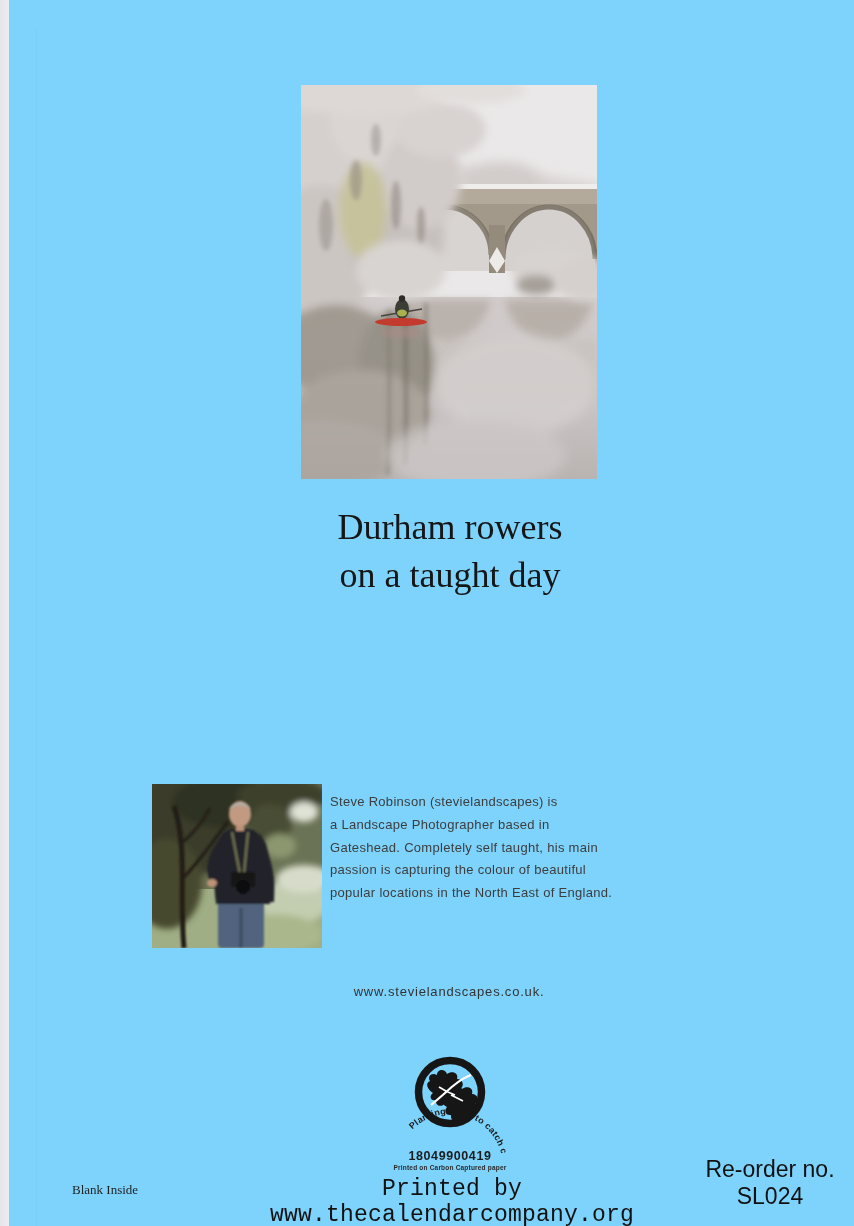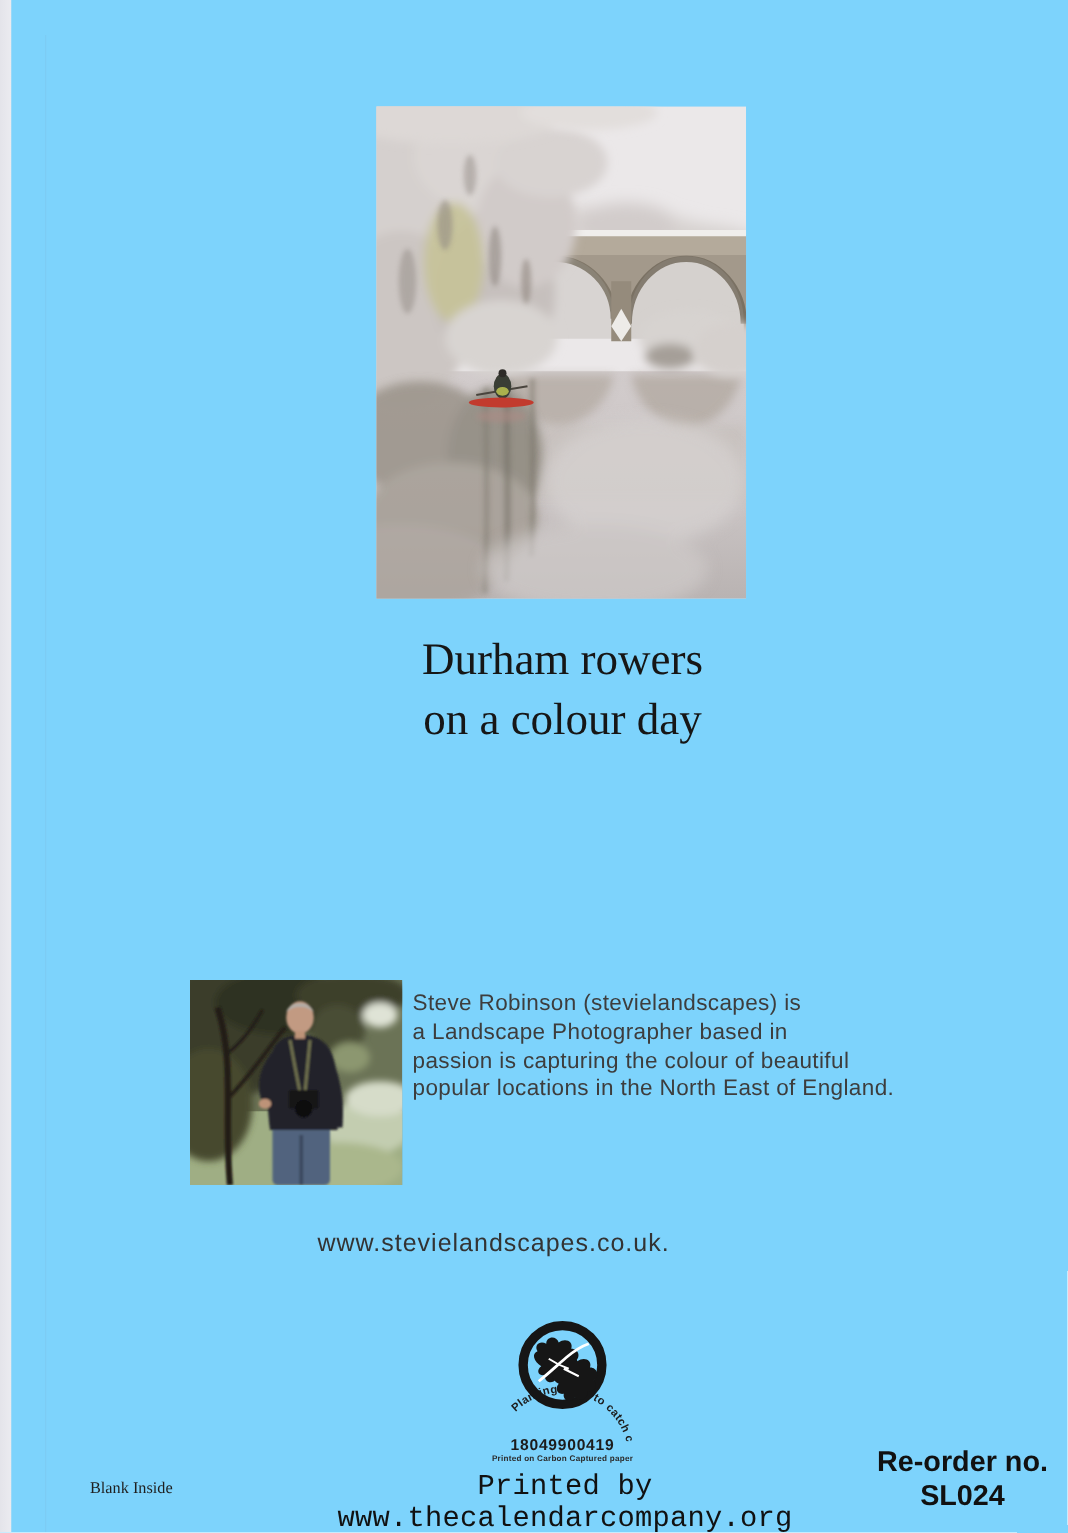--- a/index.html
+++ b/index.html
@@ -21,45 +21,45 @@
   .main-photo svg{display:block;}
   .title-block{
     position:absolute;left:280px;top:503px;width:340px;text-align:center;
     font-family:"Liberation Serif", serif;font-size:36px;line-height:48px;color:#161616;
   }
   .bio-photo{
     position:absolute;left:152px;top:784px;width:170px;height:164px;overflow:hidden;
   }
   .bio-text{
     position:absolute;left:330px;top:791px;width:450px;
-    font-size:18px;line-height:22.8px;color:#3d3d3d;letter-spacing:0.3px;
+    font-size:13px;line-height:22.8px;color:#3d3d3d;letter-spacing:0.3px;
   }
   .website{
-    position:absolute;left:254px;top:984px;width:390px;text-align:left;
-    font-size:20px;letter-spacing:0.8px;color:#333;
+    position:absolute;left:254px;top:984px;width:390px;text-align:center;
+    font-size:13px;letter-spacing:0.8px;color:#333;
   }
   .logo-block{position:absolute;left:330px;top:1031px;width:240px;text-align:center;}
   .stamp{display:block;margin:0 auto;}
   .cert-number{
     margin-top:-4px;font-size:12.5px;font-weight:bold;letter-spacing:0.6px;color:#1c1c1c;
   }
   .cert-caption{
     margin-top:1px;font-size:6.5px;font-weight:bold;letter-spacing:0.2px;color:#2a2a2a;
   }
   .blank-inside{
     position:absolute;left:72px;top:1182px;
     font-family:"Liberation Serif", serif;font-size:13px;color:#1f1f1f;
   }
   .printed-by{
     position:absolute;left:202px;top:1176px;width:500px;text-align:center;
     font-size:23px;color:#111;letter-spacing:0.2px;font-family:Liberation Mono, monospace;
   }
   .reorder{
     position:absolute;left:690px;top:1156px;width:160px;text-align:center;
-    font-size:23px;line-height:27px;color:#111;font-weight:bold;
+    font-size:23px;line-height:27px;color:#111;
   }
 </style>
 </head>
 <body>
 
 <div class="card">
 
   <div class="left-strip"></div>
   <div class="fold-line"></div>
 
@@ -169,21 +169,21 @@
         <ellipse cx="101" cy="224" rx="7" ry="10" fill="#3a3e35"></ellipse>
         <ellipse cx="101" cy="228" rx="5" ry="3.5" fill="#aab04d"></ellipse>
         <circle cx="101" cy="213.5" r="3.2" fill="#2e2b28"></circle>
         <ellipse cx="100" cy="237" rx="26" ry="4" fill="#c23b2e"></ellipse>
       </g>
     </svg>
   </div>
 
   <div class="title-block">
     <div>Durham rowers</div>
-    <div>on a colour day</div>
+    <div>on a taught day</div>
   </div>
 
   <div class="bio-photo">
     <svg width="170" height="164" viewBox="0 0 170 164">
       <defs>
         <filter id="pb1" x="-30%" y="-30%" width="160%" height="160%">
             <feGaussianBlur stdDeviation="1"></feGaussianBlur>
           </filter>
         <filter id="pb3" x="-40%" y="-40%" width="180%" height="180%">
             <feGaussianBlur stdDeviation="3"></feGaussianBlur>
@@ -232,20 +232,21 @@
         <path d="M80,48 C84,70 86,80 88,90 M96,48 C94,70 93,80 92,90" stroke="#6e6f4e" stroke-width="2.5" fill="none"></path>
         <rect x="79" y="88" width="24" height="15" rx="2" fill="#141416"></rect>
         <circle cx="91" cy="103" r="7" fill="#0c0c0e"></circle>
       </g>
     </svg>
   </div>
 
   <div class="bio-text">
     <div>Steve Robinson (stevielandscapes) is</div>
     <div>a Landscape Photographer based in</div>
+    <div>Gateshead. Completely self taught, his main</div>
     <div>passion is capturing the colour of beautiful</div>
     <div>popular locations in the North East of England.</div>
   </div>
 
   <div class="website">www.stevielandscapes.co.uk.</div>
 
   <div class="logo-block">
     <svg class="stamp" width="122" height="122" viewBox="0 0 122 122">
       <defs>
         <path id="ringPath" d="M 23.5,98.5 A 53,53 0 1 1 23.49,98.51"></path>

